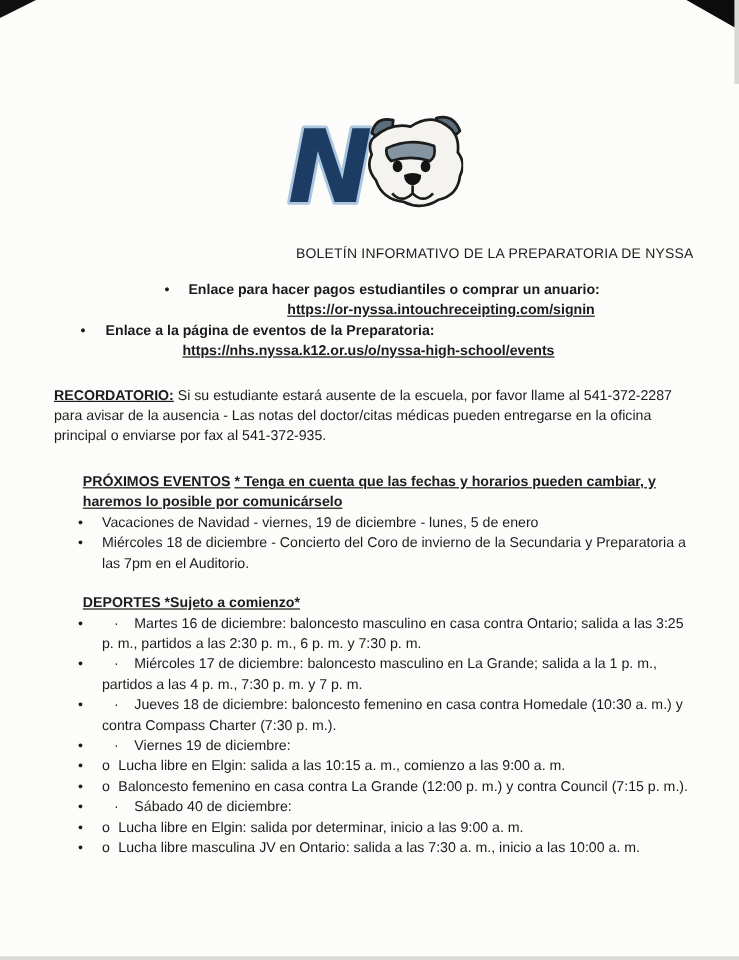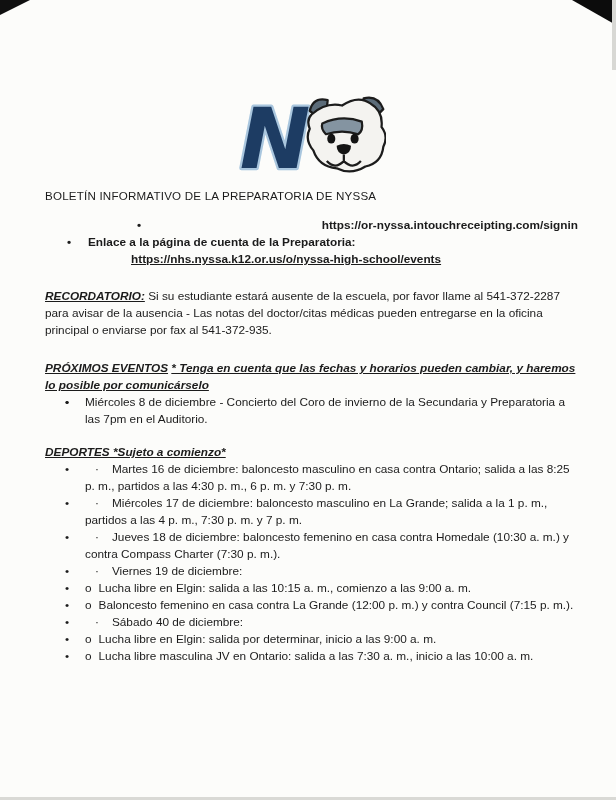--- a/index.html
+++ b/index.html
@@ -14,36 +14,36 @@
     border-top:15px solid #101010; border-right:30px solid transparent; }
   .corner-tr { position:absolute; top:0; right:0; width:0; height:0;
     border-top:25px solid #0c0c0c; border-left:44px solid transparent; }
   .edge-right { position:absolute; top:0; right:0; width:4px; height:70px; background:#d8d8d4; }
   .edge-bottom { position:absolute; bottom:0; left:0; right:0; height:3px; background:#d9d9d5; }
 
   .content { position:relative; padding:0 38px 0 45px; font-size:11.8px; line-height:17px; }
 
   .logo-wrap { display:flex; justify-content:center; margin-top:90px; height:92px; }
 
-  .doc-title { margin-top:5px; text-align:left; font-size:11.6px; letter-spacing:.2px; }
+  .doc-title { margin-top:21px; text-align:right; font-size:11.6px; letter-spacing:.2px; }
 
   .links-list { list-style:none; margin-top:13px; }
   .link-item-1 { position:relative; padding-left:112px; font-weight:bold; }
   .link-item-1 .blt { position:absolute; left:92px; top:0; }
-  .link-url-1 { display:block; text-align:right; font-weight:bold; color:#1b1b1b;
-    cursor:pointer; }
+  .link-url-1 { display:block; text-align:center; font-weight:bold; color:#1b1b1b;
+    text-decoration:underline; cursor:pointer; }
   .link-item-2 { position:relative; padding-left:43px; font-weight:bold; }
   .link-item-2 .blt { position:absolute; left:22px; top:0; }
-  .link-url-2 { display:block; margin-left:43px; font-weight:bold; color:#1b1b1b;
+  .link-url-2 { display:block; margin-left:64px; font-weight:bold; color:#1b1b1b;
     text-decoration:underline; cursor:pointer; }
 
   .para { margin-top:20px; }
-  .h { font-weight:bold; font-style:italic; text-decoration:underline; }
+  .h { font-weight:bold; text-decoration:underline; }
 
-  .sec-heading { margin-top:21px; }
+  .sec-heading { margin-top:21px;margin-left:24px; }
   .bullet-list { list-style:none; }
   .bullet-list li { position:relative; padding-left:40px; }
   .bullet-list .blt { position:absolute; left:20px; top:0; }
   .mk-dot { display:inline-block; margin-left:10px; margin-right:13px; }
   .mk-o { display:inline-block; margin-right:7px; }
 
   .deportes-heading { margin-top:16px; }
 </style>
 </head>
 <body>
@@ -70,50 +70,52 @@
           <path d="M50 69 L50 76 M50 76 Q40 86 31 76 M50 76 Q60 86 69 76" fill="none"></path>
         </g>
       </svg>
     </div>
 
     <p class="doc-title">BOLETÍN INFORMATIVO DE LA PREPARATORIA DE NYSSA</p>
 
     <ul class="links-list">
       <li class="link-item-1">
         <span class="blt">•</span>
+        <span>Enlace para hacer pagos estudiantiles o comprar un anuario:</span>
         <a class="link-url-1">https://or-nyssa.intouchreceipting.com/signin</a>
       </li>
       <li class="link-item-2">
         <span class="blt">•</span>
-        <span>Enlace a la página de cuenta de la Preparatoria:</span>
+        <span>Enlace a la página de eventos de la Preparatoria:</span>
         <a class="link-url-2">https://nhs.nyssa.k12.or.us/o/nyssa-high-school/events</a>
       </li>
     </ul>
 
     <p class="para"><span class="h">RECORDATORIO:</span>
       <span>Si su estudiante estará ausente de la escuela, por favor llame al 541-372-2287 para avisar de la ausencia - Las notas del doctor/citas médicas pueden entregarse en la oficina principal o enviarse por fax al 541-372-935.</span></p>
 
     <p class="sec-heading"><span class="h">PRÓXIMOS EVENTOS</span>
       <span class="h">* Tenga en cuenta que las fechas y horarios pueden cambiar, y haremos lo posible por comunicárselo</span></p>
 
     <ul class="bullet-list">
       <li>
         <span class="blt">•</span>
+        <span>Vacaciones de Navidad - viernes, 19 de diciembre - lunes, 5 de enero</span>
       </li>
       <li>
         <span class="blt">•</span>
-        <span>Miércoles 8 de diciembre - Concierto del Coro de invierno de la Secundaria y Preparatoria a las 7pm en el Auditorio.</span>
+        <span>Miércoles 18 de diciembre - Concierto del Coro de invierno de la Secundaria y Preparatoria a las 7pm en el Auditorio.</span>
       </li>
     </ul>
 
     <p class="sec-heading deportes-heading"><span class="h">DEPORTES *Sujeto a comienzo*</span></p>
 
     <ul class="bullet-list">
       <li>
-        <span class="blt">•</span><span class="mk-dot">·</span><span>Martes 16 de diciembre: baloncesto masculino en casa contra Ontario; salida a las 8:25 p. m., partidos a las 4:30 p. m., 6 p. m. y 7:30 p. m.</span>
+        <span class="blt">•</span><span class="mk-dot">·</span><span>Martes 16 de diciembre: baloncesto masculino en casa contra Ontario; salida a las 3:25 p. m., partidos a las 2:30 p. m., 6 p. m. y 7:30 p. m.</span>
       </li>
       <li>
         <span class="blt">•</span><span class="mk-dot">·</span><span>Miércoles 17 de diciembre: baloncesto masculino en La Grande; salida a la 1 p. m., partidos a las 4 p. m., 7:30 p. m. y 7 p. m.</span>
       </li>
       <li>
         <span class="blt">•</span><span class="mk-dot">·</span><span>Jueves 18 de diciembre: baloncesto femenino en casa contra Homedale (10:30 a. m.) y contra Compass Charter (7:30 p. m.).</span>
       </li>
       <li>
         <span class="blt">•</span><span class="mk-dot">·</span><span>Viernes 19 de diciembre:</span>
       </li>

